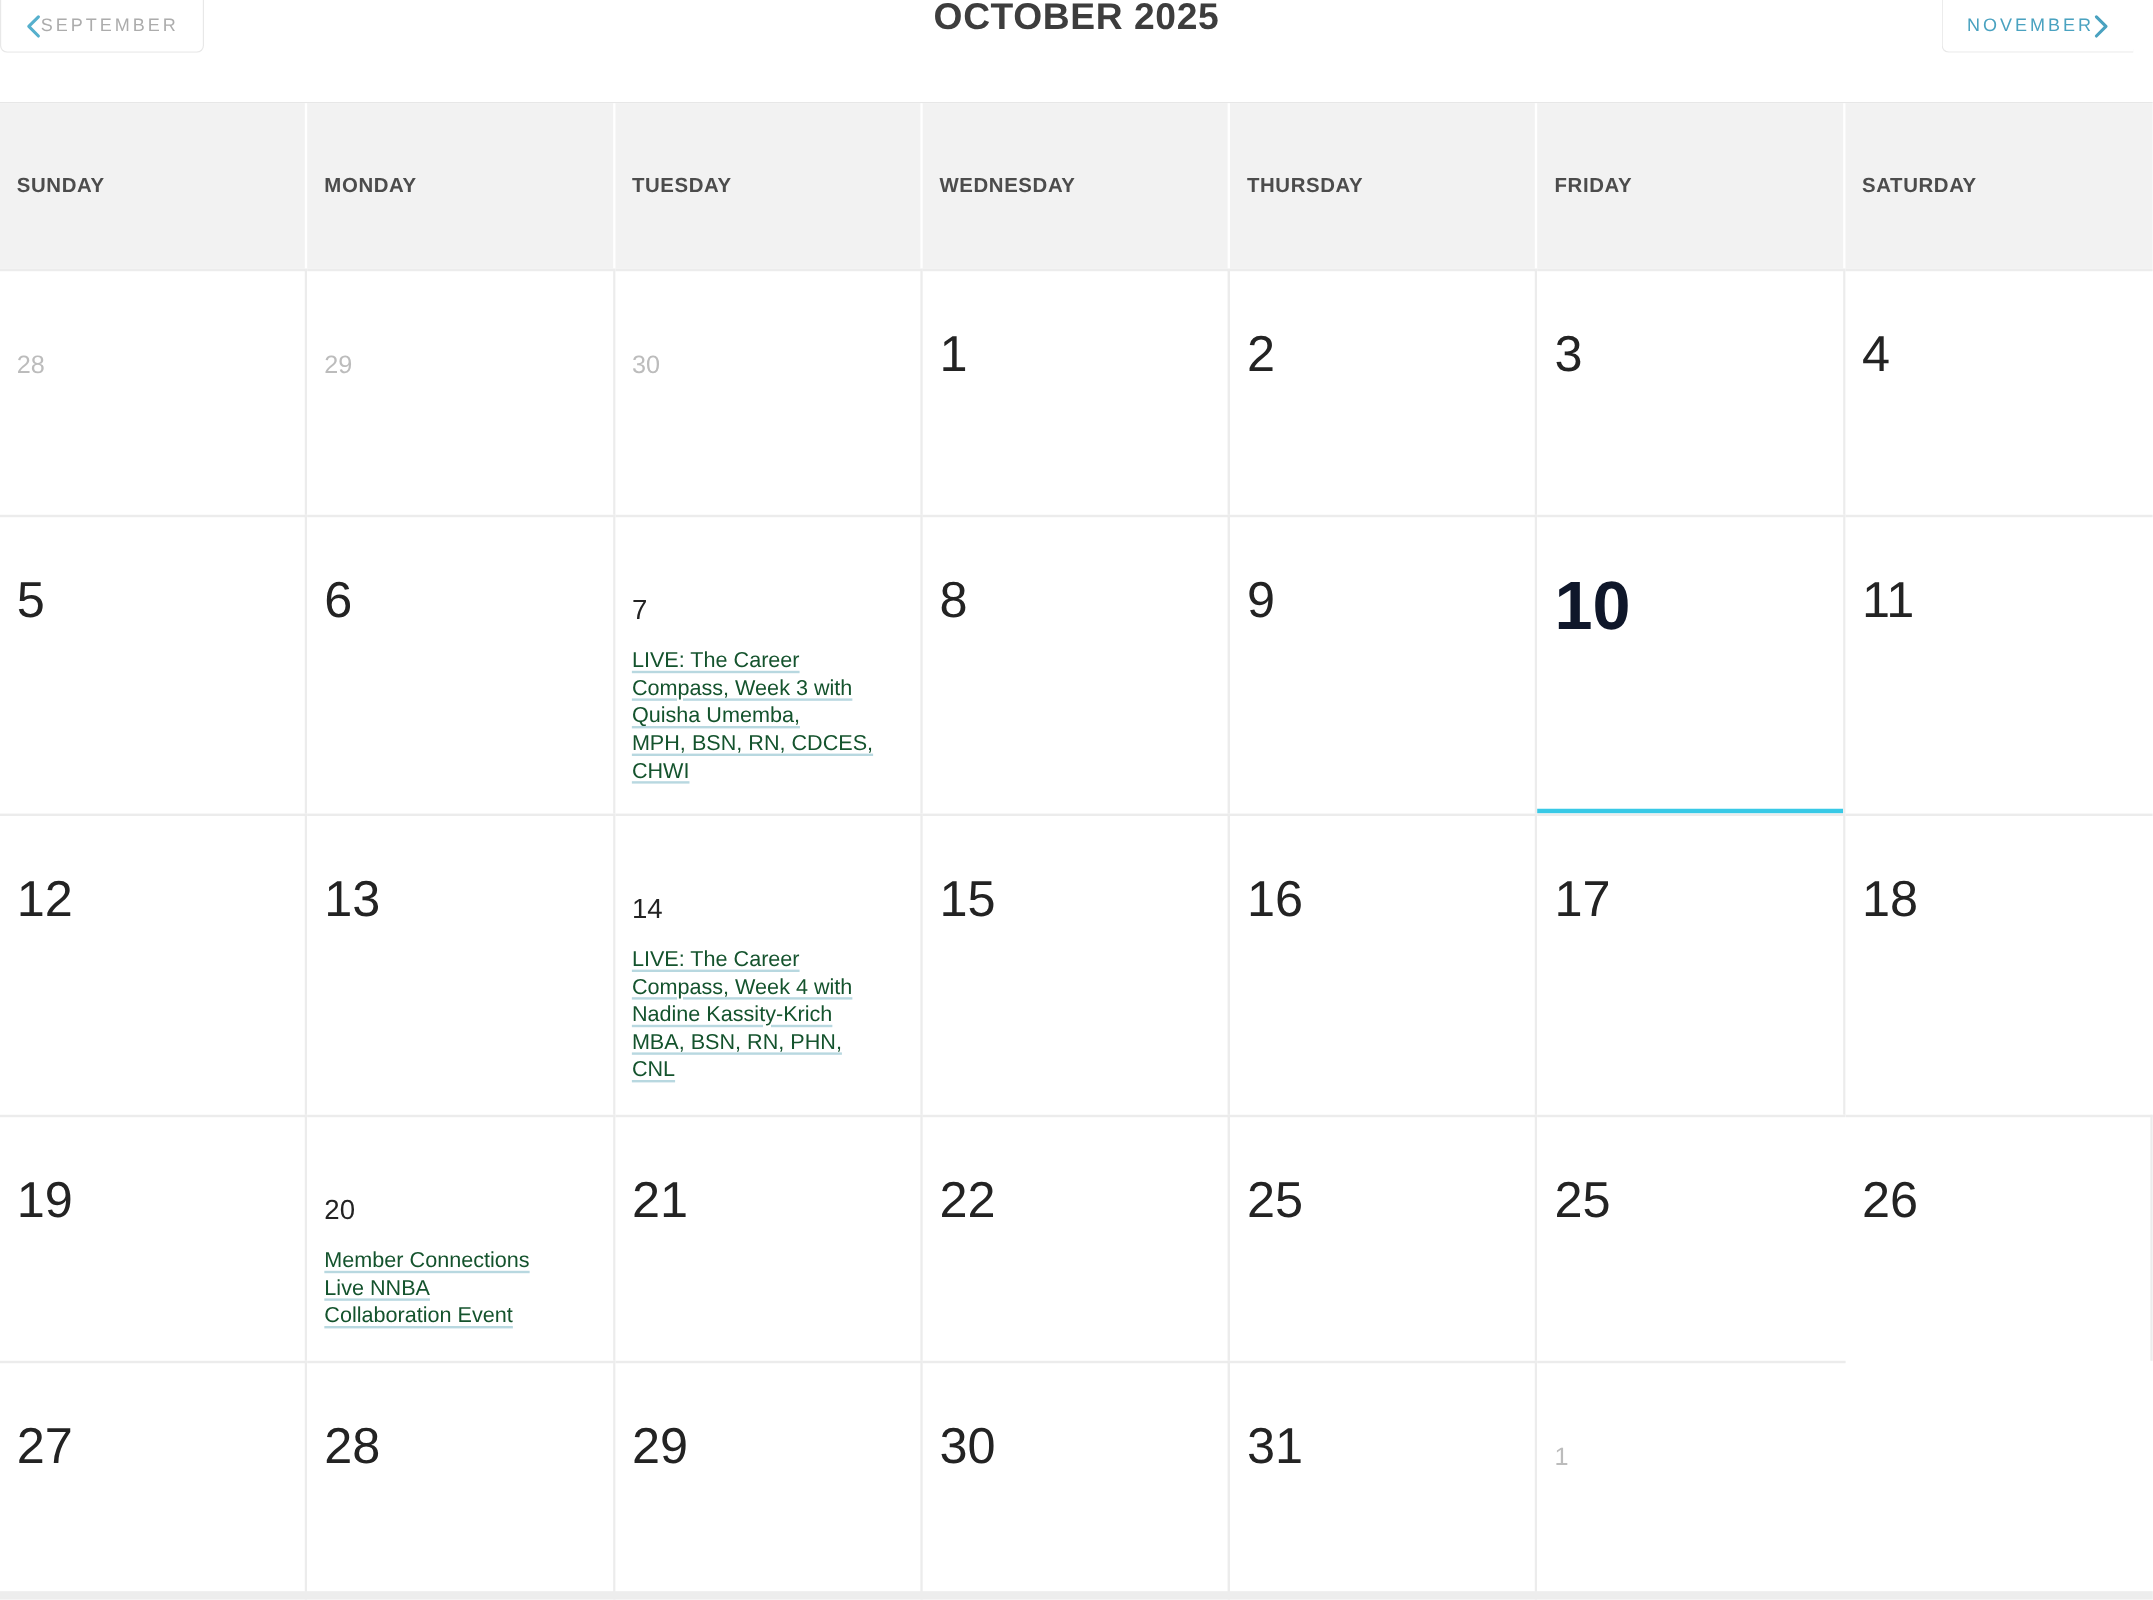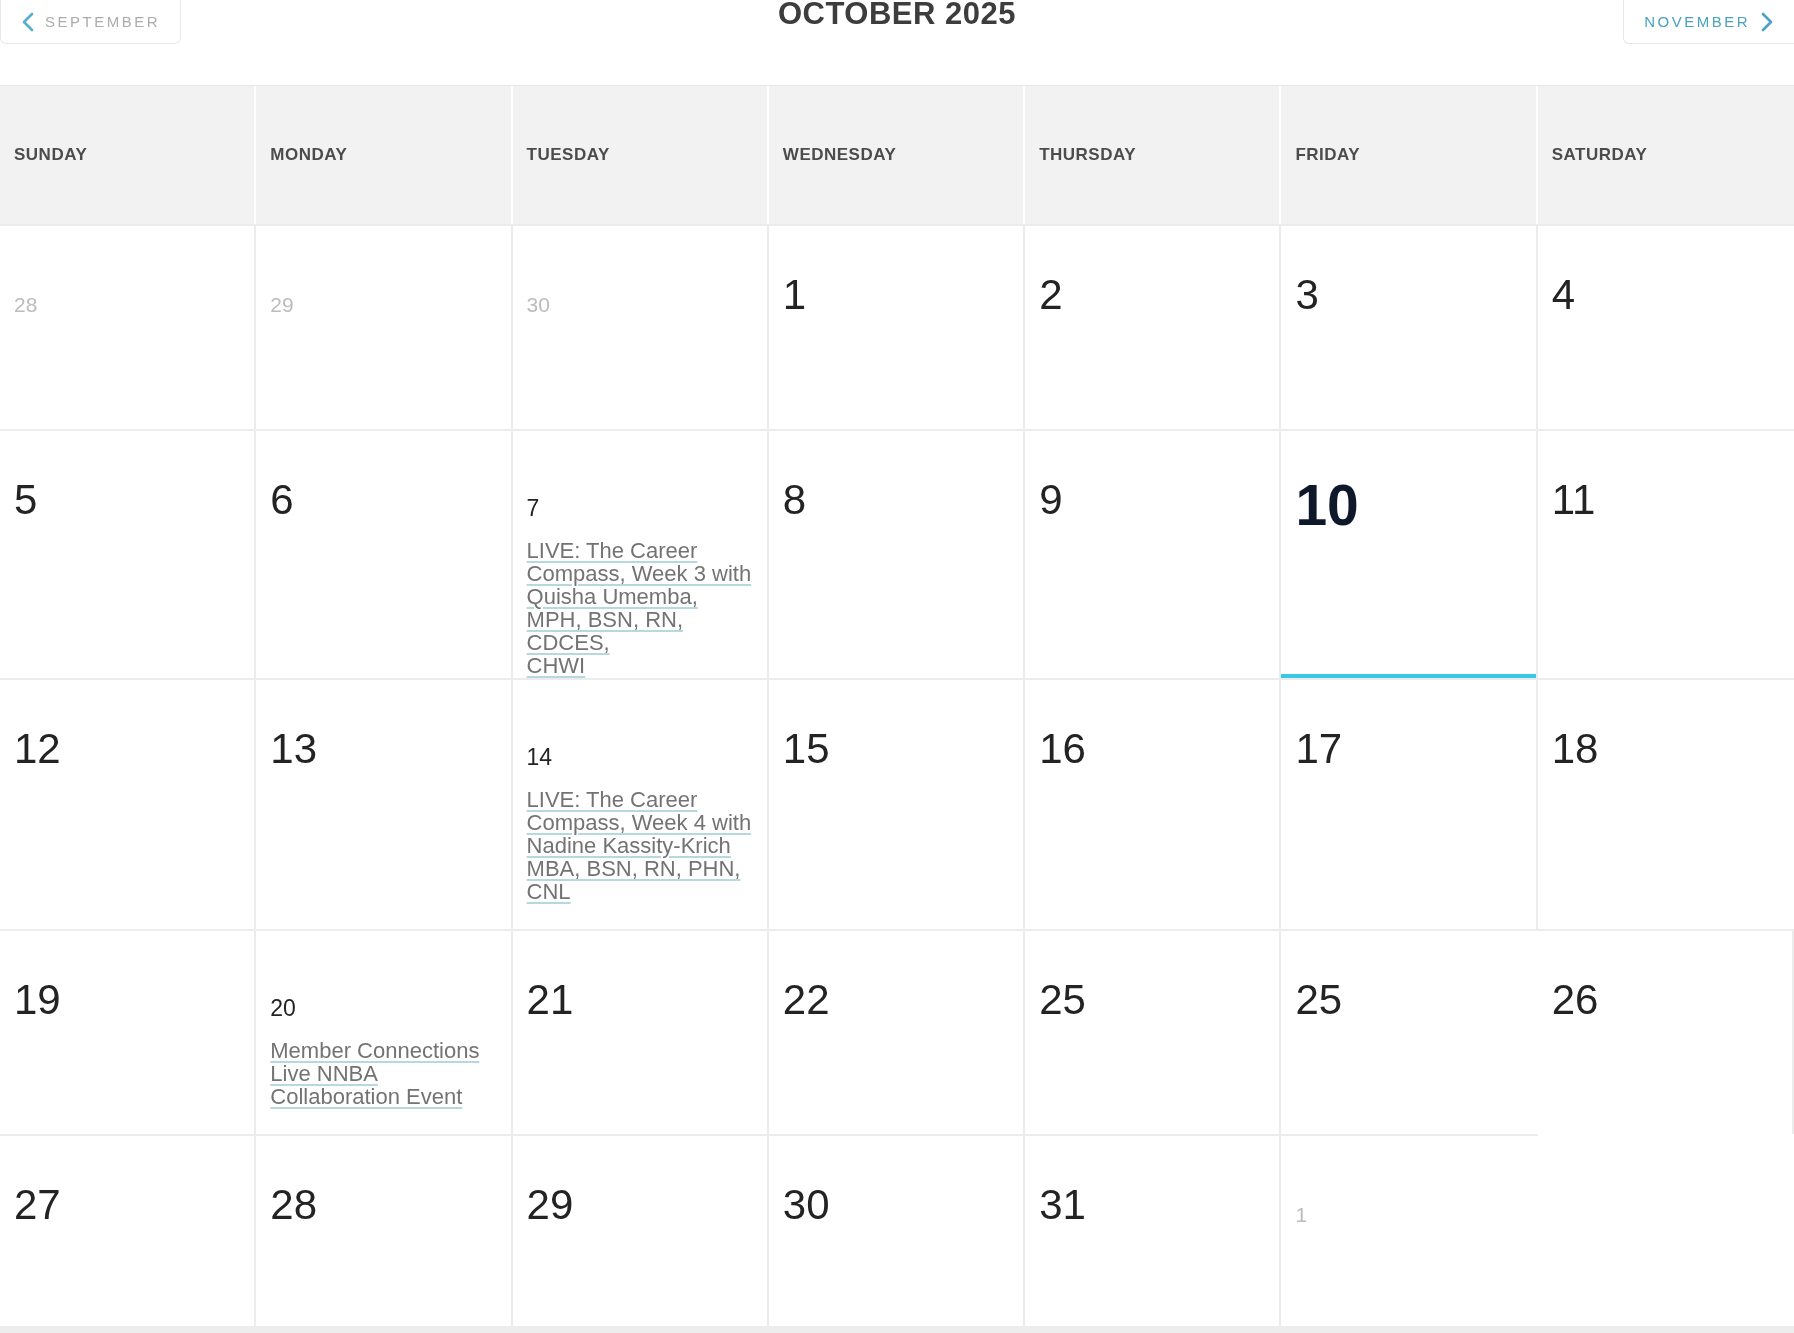--- a/index.html
+++ b/index.html
@@ -6,28 +6,28 @@
   html, body {
     width: 1794px; height: 1333px;
     overflow: hidden;
     background: #ffffff;
     font-family: "Liberation Sans", sans-serif;
   }
   
   .topbar { position: relative; height: 85px; background: #fff; }
   .nav-btn {
     position: absolute; top: 0; height: 44px;
-    display: flex; align-items: center; gap: 11px;
+    display: flex; align-items: center; 
     background: #fff; border: 1px solid #e8e8e8; border-top: none;
     font-family: "Liberation Sans", sans-serif;
     font-size: 15px; letter-spacing: 2.5px; font-weight: 500;
     cursor: pointer; padding: 0 20px;
   }
   .nav-btn.prev { left: 0; border-radius: 0 0 6px 6px; color: #acacac; }
-  .nav-btn.next { right: 0; border-right: none; border-radius: 0 0 0 6px; color: #4aa2c0; }
+  .nav-btn.next { right: 16px; border-right: none; border-radius: 0 0 0 6px; color: #4aa2c0; }
   .page-title {
     position: absolute; left: 50%; transform: translateX(-50%); top: -4px;
     font-size: 31px; font-weight: 800; letter-spacing: 0.5px; color: #3d3d3d;
     white-space: nowrap;
   }
   .chev { display: block; }
   
   .grid {
     display: grid;
     grid-template-columns: repeat(7, 1fr);
@@ -54,21 +54,21 @@
   .cell.col7 { border-right: none; }
   .cell.today-cell { box-shadow: inset 0 -4px 0 0 #38c9e6; }
   .date-num { display: block; line-height: 1; color: #232323; }
   .date-num.big   { font-size: 42px; margin-top: 48px; }
   .date-num.small { font-size: 23px; margin-top: 66px; }
   .date-num.muted { font-size: 21px; margin-top: 68px; color: #bcbcbc; }
   .date-num.today { font-size: 57px; font-weight: 700; color: #0f172a; margin-top: 46px; }
   .events { margin-top: 19px; }
   .event-link {
     display: block;
-    font-size: 22px; line-height: 23px; color: #737373;
+    font-size: 18px; line-height: 23px; color: #14532d;
     text-decoration: underline;
     text-decoration-color: #b8d8e0;
     text-decoration-thickness: 2px;
     text-underline-offset: 3px;
     cursor: pointer;
   }
   
   .bottom-bar {
     position: absolute; left: 0; top: 1326px;
     width: 1794px; height: 7px; background: #ededed;

